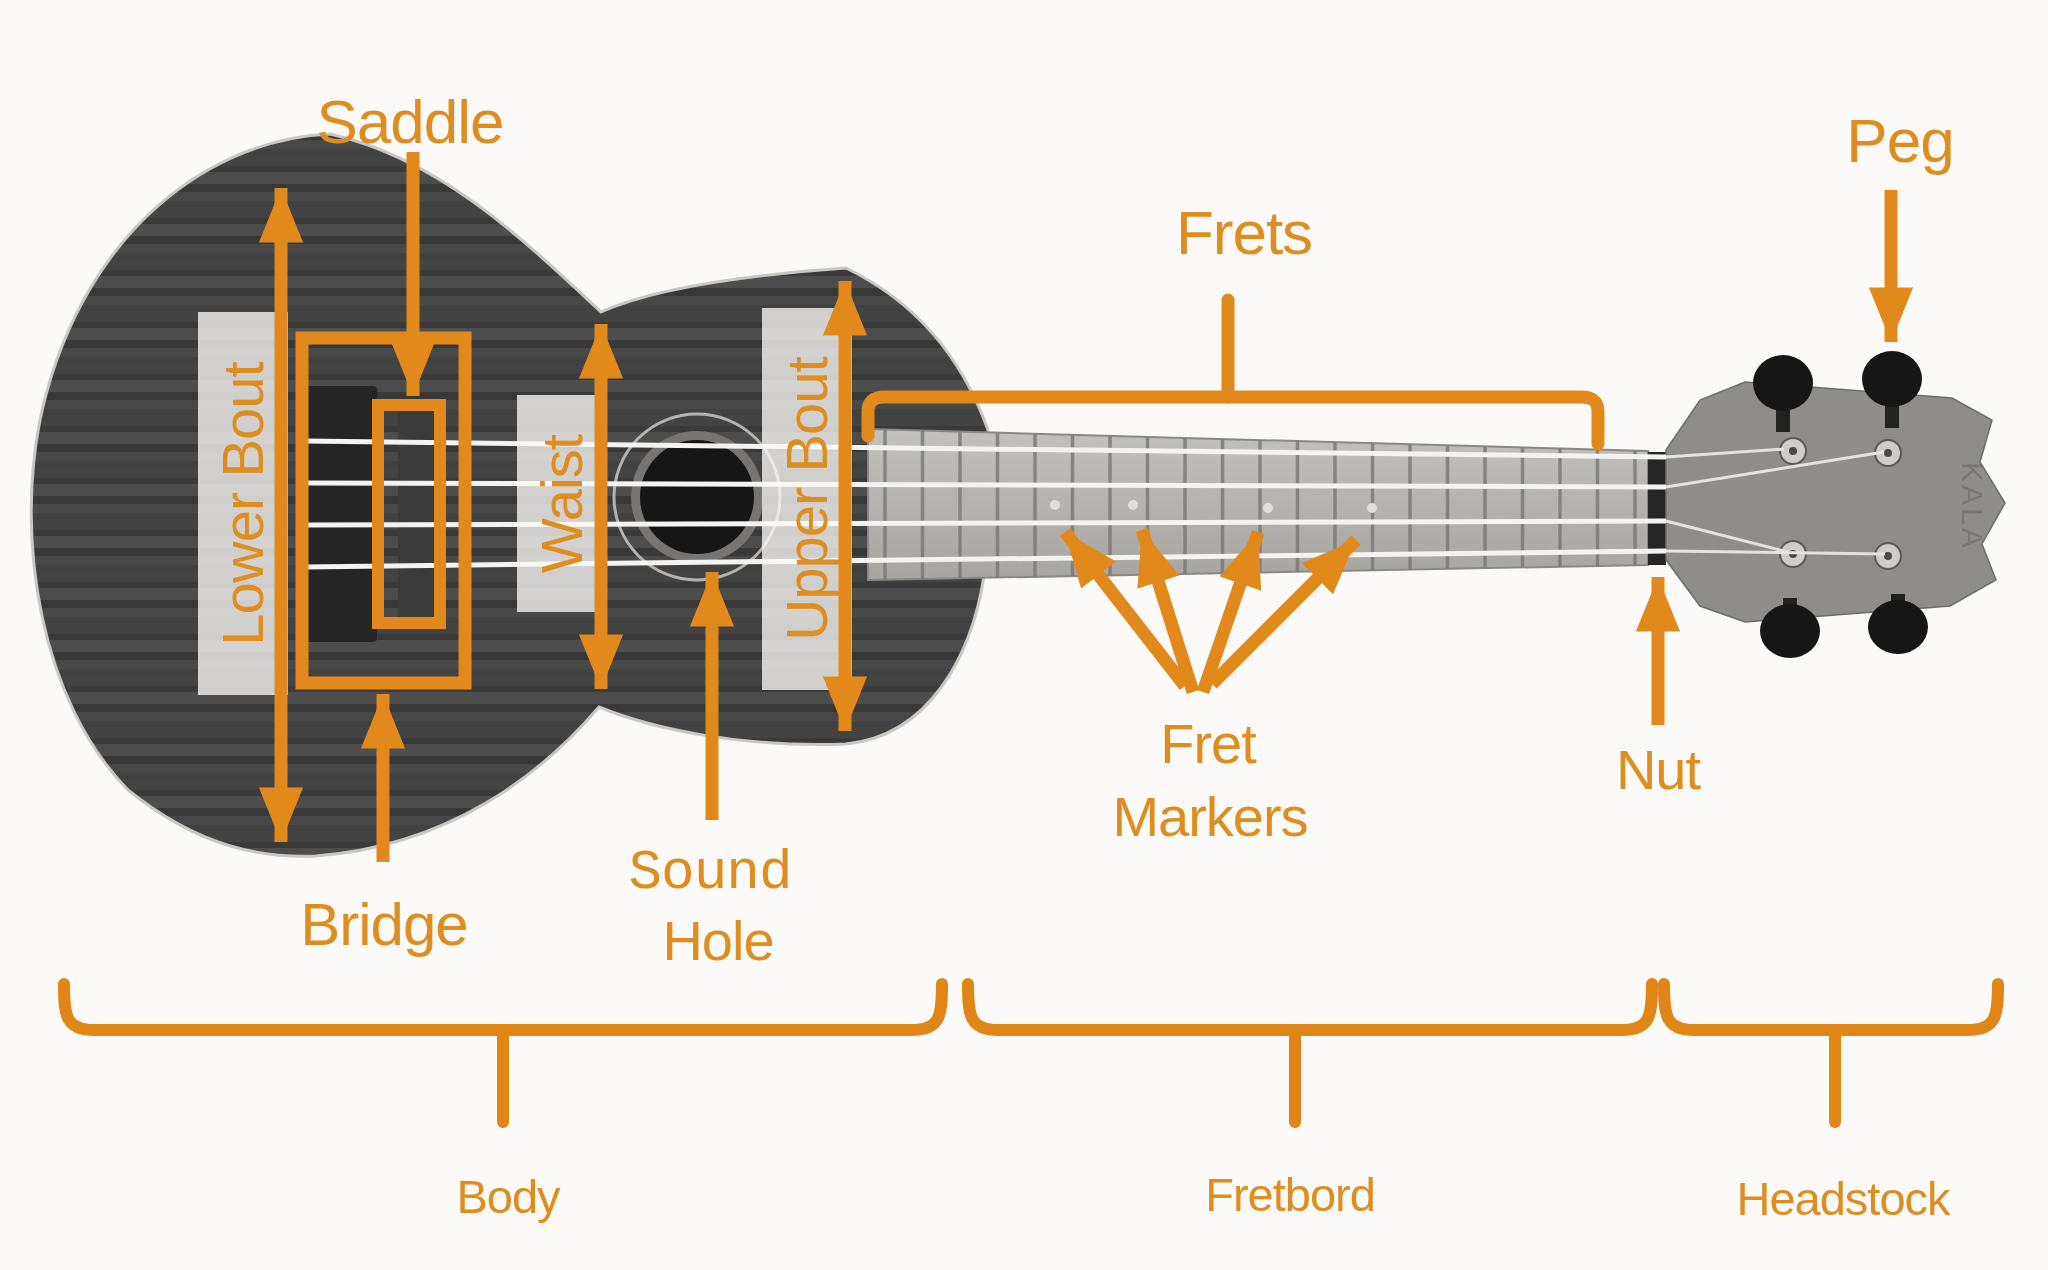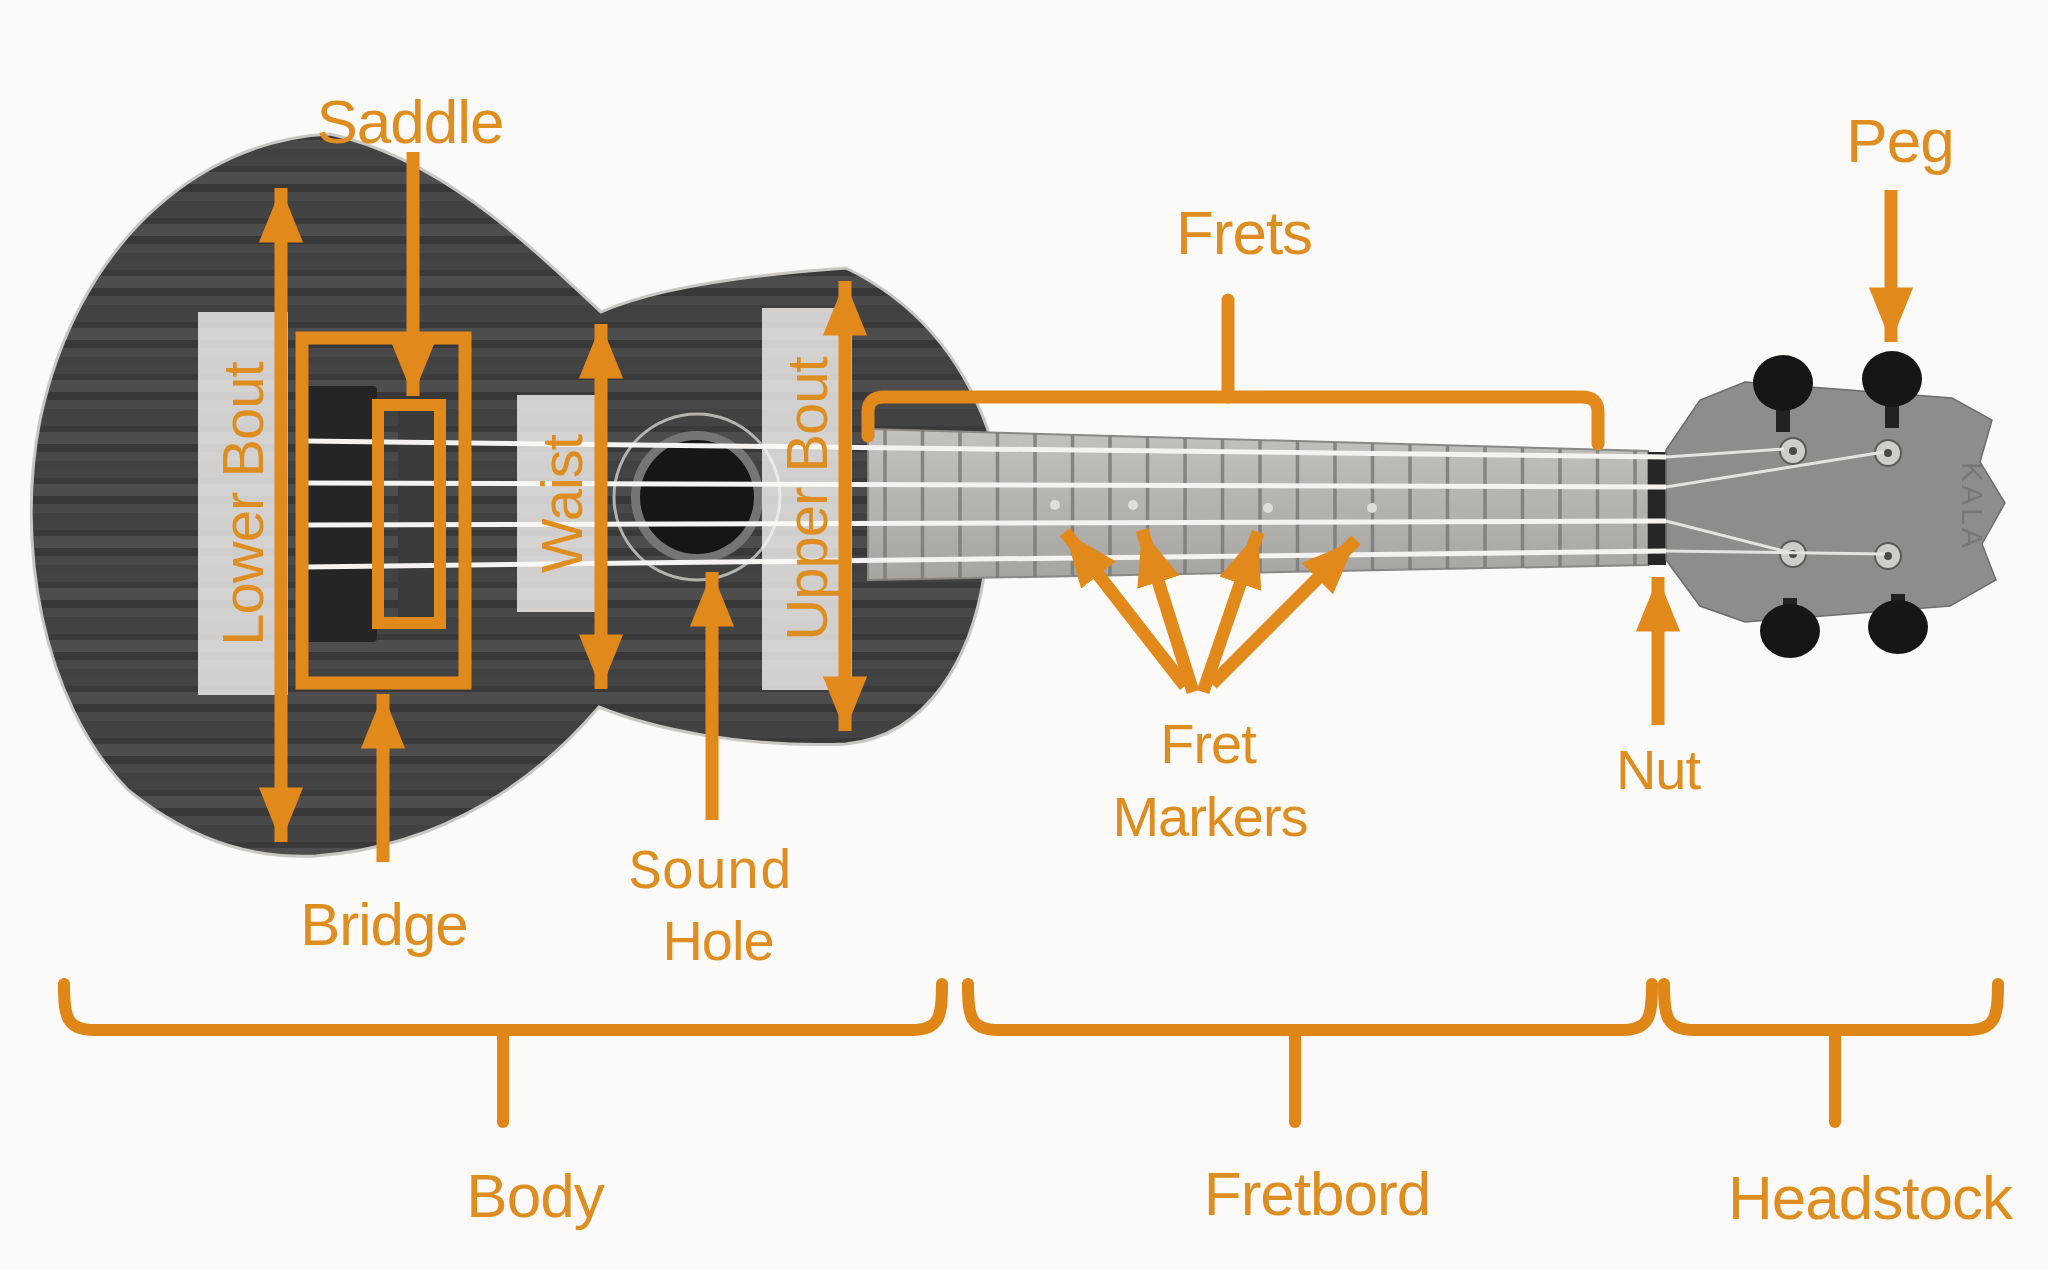--- a/index.html
+++ b/index.html
@@ -6,21 +6,21 @@
   .stage{
     position:relative;width:2048px;height:1270px;overflow:hidden;
     background:#fbfaf8;
     font-family:"Liberation Sans",sans-serif;
   }
   .layer{position:absolute;left:0;top:0;pointer-events:none;}
   .lbl{
     position:absolute;color:#DE8E20;white-space:nowrap;
     transform:translate(-50%,-50%);letter-spacing:-1px;line-height:1;
   }
-  .sz62{font-size:62px;} .sz60{font-size:60px;} .sz58{font-size:62px;margin-left:27px;} .sz56{font-size:56px;}
+  .sz62{font-size:62px;} .sz60{font-size:60px;} .sz58{font-size:47px;} .sz56{font-size:56px;}
   .strip{
     position:absolute;background:rgba(250,249,246,0.78);
     display:flex;align-items:center;justify-content:center;
   }
   .vtext{
     transform:rotate(-90deg);white-space:nowrap;color:#DE8E20;
     font-size:58px;letter-spacing:-1px;line-height:1;
   }
 </style>
 </head>

